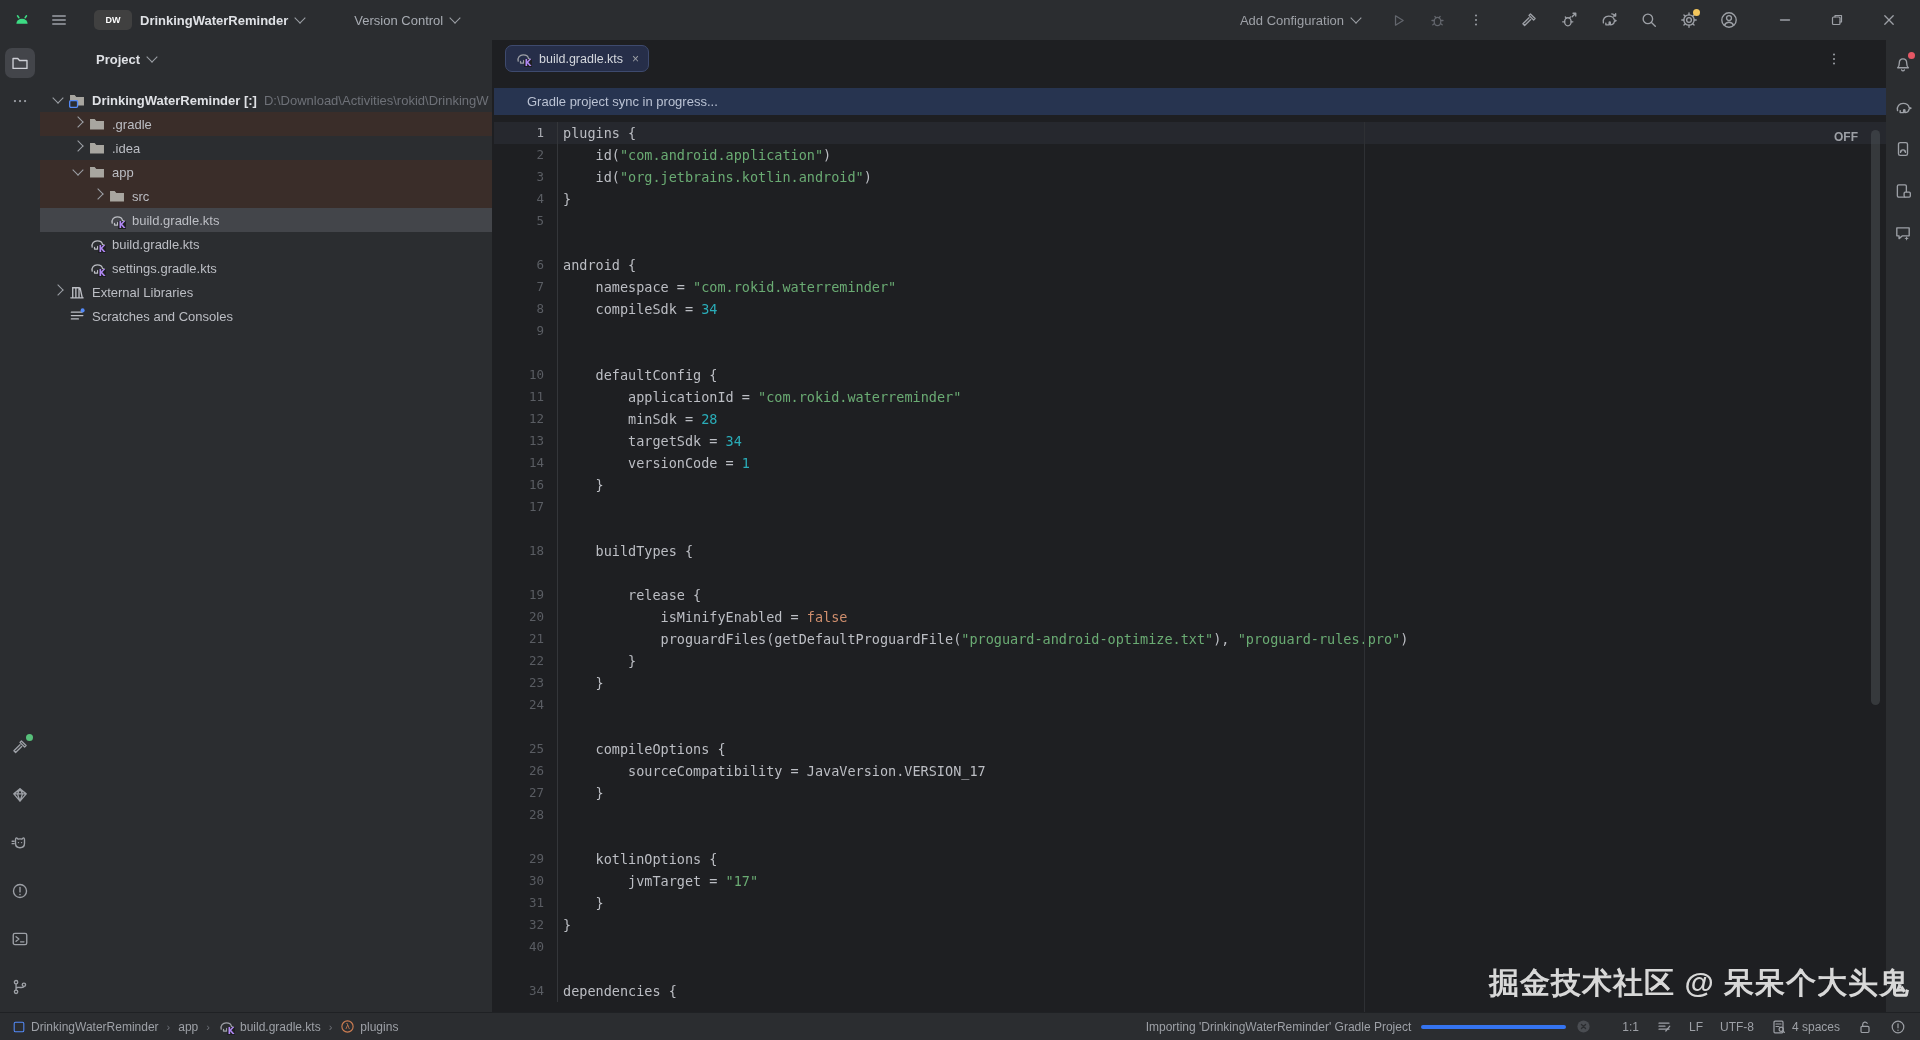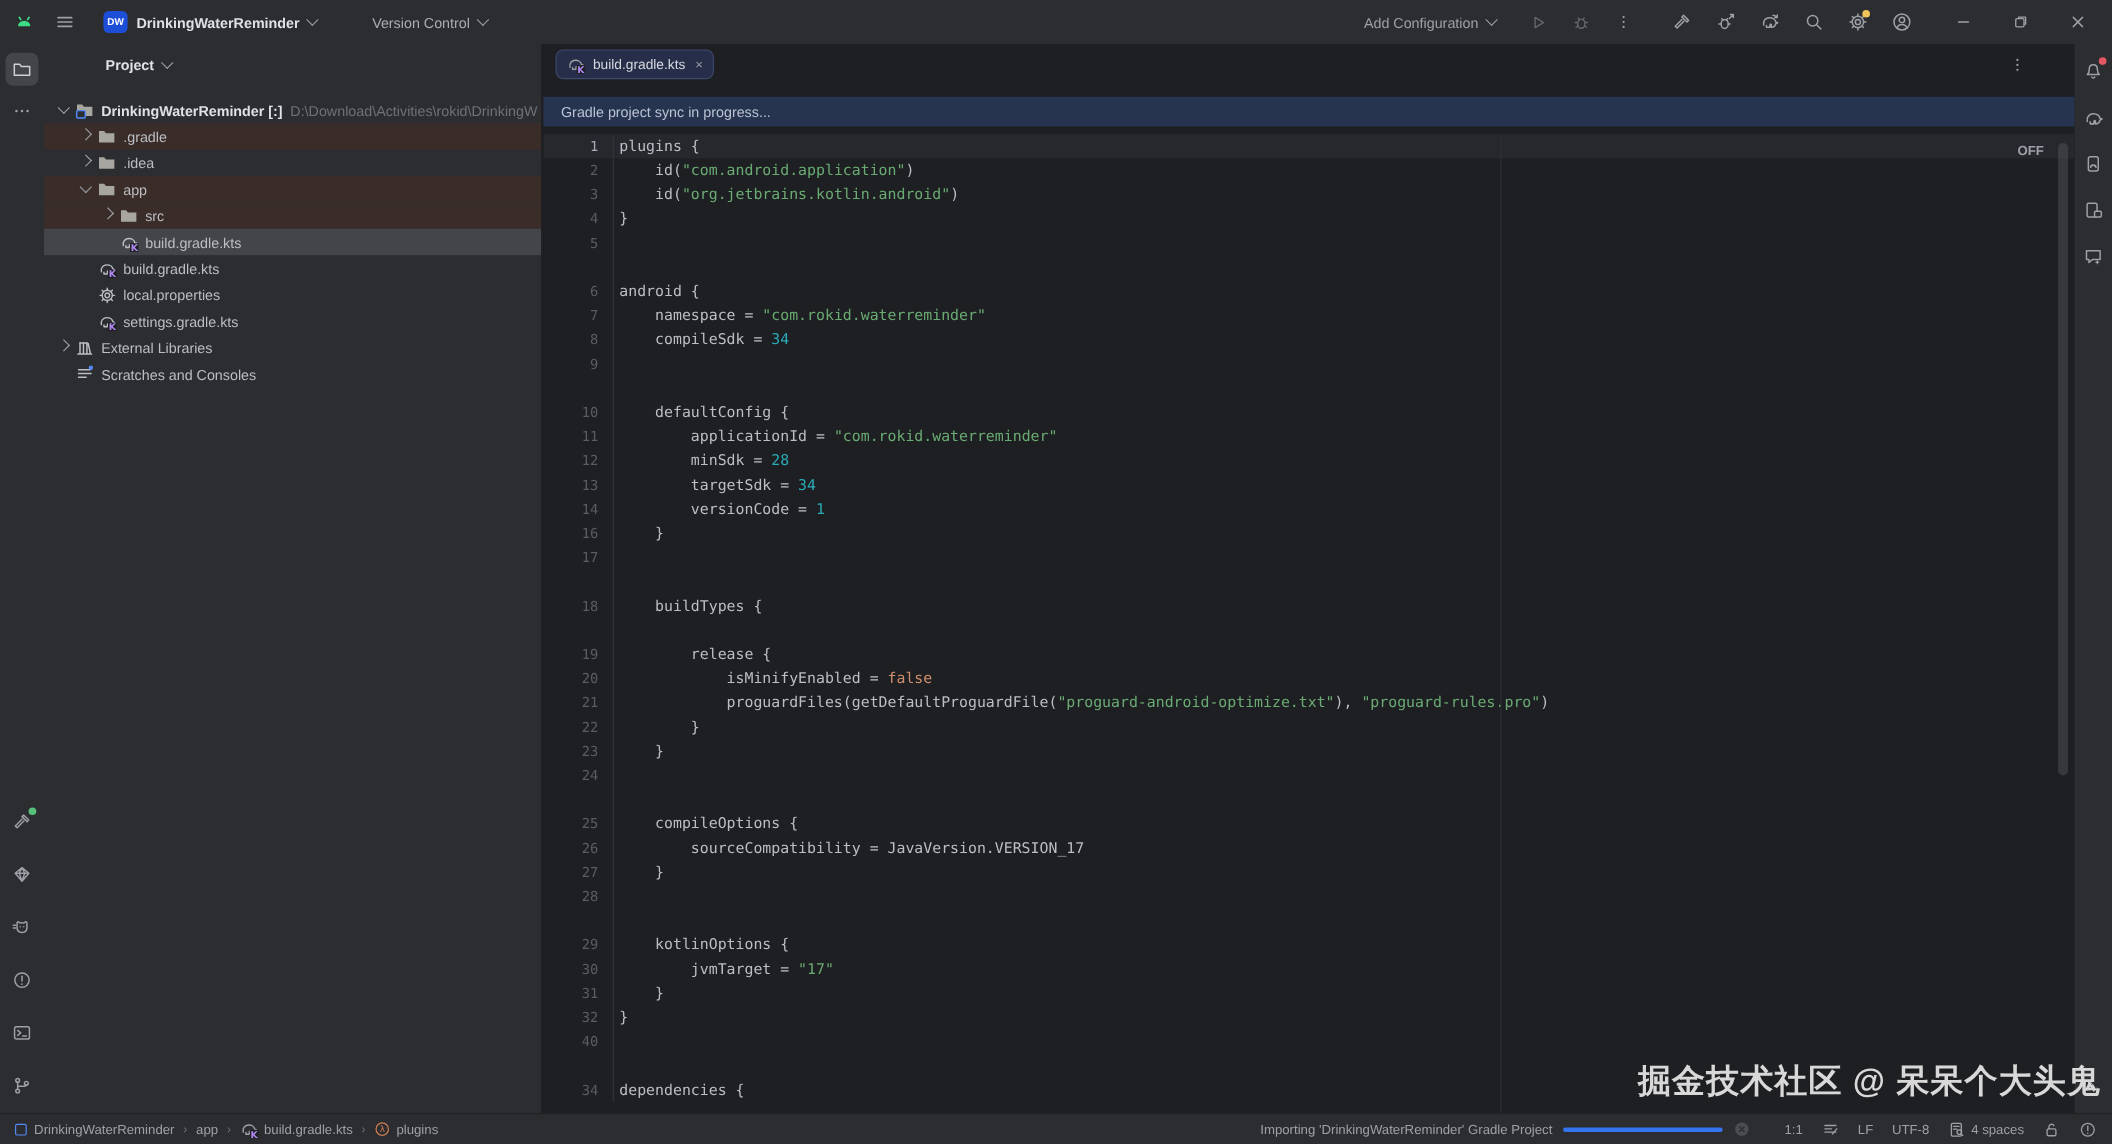--- a/index.html
+++ b/index.html
@@ -6,21 +6,21 @@
   html,body { width:1920px; height:1040px; overflow:hidden; background:#1e1f22;
     font-family:"Liberation Sans", sans-serif; -webkit-font-smoothing:antialiased; }
   .ic { display:inline-flex; align-items:center; justify-content:center; color:#9da0a6; }
   .ic svg { display:block; }
 
   
   #titlebar { position:absolute; top:0; left:0; width:1920px; height:40px;
     background:#2b2d30; display:flex; align-items:center; z-index:30; }
   #titlebar .lgrp { display:flex; align-items:center; padding-left:12px; gap:18px; }
   .proj-widget { display:flex; align-items:center; gap:8px; padding:4px 8px; border-radius:6px; cursor:default; }
-  .dw-badge { width:22px; height:20px; border-radius:5px; background:#1d4ed8; color:#fff;
+  .dw-badge { width:38px; height:20px; border-radius:5px; background:#404040; color:#fff;
     font-size:9px; font-weight:bold; display:flex; align-items:center; justify-content:center; }
   .proj-name { color:#dfe1e5; font-size:13px; font-weight:600; }
   .tb-label { color:#a8acb3; font-size:13px; }
   .dim-label { color:#9da0a6; font-size:13px; }
   .chev { width:8px; height:8px; display:inline-block; position:relative; top:-2px;
     border-right:1.4px solid #9da0a6; border-bottom:1.4px solid #9da0a6; transform:rotate(45deg); }
   #titlebar .rgrp { margin-left:auto; display:flex; align-items:center; gap:22px; padding-right:16px; }
   #titlebar .rgrp .winbtn { width:30px; display:flex; justify-content:center; }
   .gear-wrap, .bell-wrap { position:relative; }
   .dot-badge { position:absolute; width:7px; height:7px; border-radius:50%; top:-2px; right:-2px; }
@@ -56,21 +56,21 @@
   
   #editor-area { position:absolute; top:40px; left:494px; width:1392px; height:972px;
     background:#1e1f22; z-index:5; }
   #tabbar { height:37px; display:flex; align-items:center; padding-left:11px; }
   #tab-active { height:27px; display:flex; align-items:center; gap:7px; padding:0 9px;
     background:#262e49; border:1px solid #3e4a6e; border-radius:7px; }
   #tab-label { color:#d5d8de; font-size:12.5px; }
   #tab-close { color:#9da0a6; font-size:12px; margin-left:2px; }
   #tab-more { margin-left:auto; margin-right:44px; }
   #sync-banner { position:absolute; top:48px; left:0; right:0; height:27px; background:#273450;
-    display:flex; align-items:center; padding-left:16px; color:#bac2d3; font-size:13px; }
+    display:flex; align-items:center; padding-left:33px; color:#bac2d3; font-size:13px; }
   #code-wrap { position:absolute; top:82px; left:0; right:0; bottom:0; overflow:hidden;
     font-family:"DejaVu Sans Mono", monospace; font-size:13.5px; }
   .crow { height:22px; line-height:22px; display:flex; }
   .crow.cur { background:#26282e; }
   .crow .gut { flex:0 0 50px; text-align:right; color:#5a5d63; font-size:12.5px; }
   .crow.cur .gut { color:#a9abb2; }
   .crow .ctext { border-left:1px solid #34363a; margin-left:13px; padding-left:5px; white-space:pre; color:#bcbec4; }
   .tk-pl { color:#bcbec4; } .tk-st { color:#6aab73; } .tk-nu { color:#2aacb8; } .tk-kw { color:#cf8e6d; }
   #margin-guide { position:absolute; top:82px; bottom:0; left:870px; width:1px; background:#2e3034; }
   #off-label { position:absolute; top:90px; right:28px; color:#9da0a6; font-size:12px; font-weight:600; }
@@ -401,31 +401,20 @@
             <rect x="8.6" y="8.6" width="7.4" height="7.4" fill="#1e1f22" stroke="none"></rect>
             <text x="12.3" y="15.2" font-size="8" font-weight="bold" fill="#b189f5" text-anchor="middle" stroke="none" font-family="DejaVu Sans, sans-serif">K</text>
           </svg>
         </span>
         <span class="tlabel">build.gradle.kts</span>
       </div>
       <div class="trow " style="padding-left: 28px;">
         <span class="caret"></span>
         <span class="ticon">
           <svg width="17" height="17" viewBox="0 0 16 16" fill="none" stroke="currentColor" stroke-width="1.2" stroke-linecap="round" stroke-linejoin="round">
-            <circle cx="8" cy="8" r="2"></circle>
-            <circle cx="8" cy="8" r="4.4"></circle>
-            <path d="M8 1.8 V3.6 M8 12.4 V14.2 M1.8 8 H3.6 M12.4 8 H14.2 M3.6 3.6 L4.9 4.9 M11.1 11.1 L12.4 12.4 M12.4 3.6 L11.1 4.9 M4.9 11.1 L3.6 12.4"></path>
-          </svg>
-        </span>
-        <span class="tlabel">local.properties</span>
-      </div>
-      <div class="trow " style="padding-left: 28px;">
-        <span class="caret"></span>
-        <span class="ticon">
-          <svg width="17" height="17" viewBox="0 0 16 16" fill="none" stroke="currentColor" stroke-width="1.2" stroke-linecap="round" stroke-linejoin="round">
             <path d="M3 10.5 C2.2 7 4.5 4.5 7.7 4.5 C10.5 4.5 12.5 6.2 12.7 8 L14.3 8.6 L12.7 9.4 C12.4 11.2 11 12.3 9.2 12.3 L9.2 10.4 C9.2 9.6 8.1 9.6 8.1 10.4 L8.1 12.3 L5.2 12.3 L5.2 10.8"></path>
             <rect x="8.6" y="8.6" width="7.4" height="7.4" fill="#1e1f22" stroke="none"></rect>
             <text x="12.3" y="15.2" font-size="8" font-weight="bold" fill="#b189f5" text-anchor="middle" stroke="none" font-family="DejaVu Sans, sans-serif">K</text>
           </svg>
         </span>
         <span class="tlabel">settings.gradle.kts</span>
       </div>
       <div class="trow " style="padding-left: 8px;">
         <span class="caret">
           <span class="chev" style="transform: rotate(-45deg);"></span>

